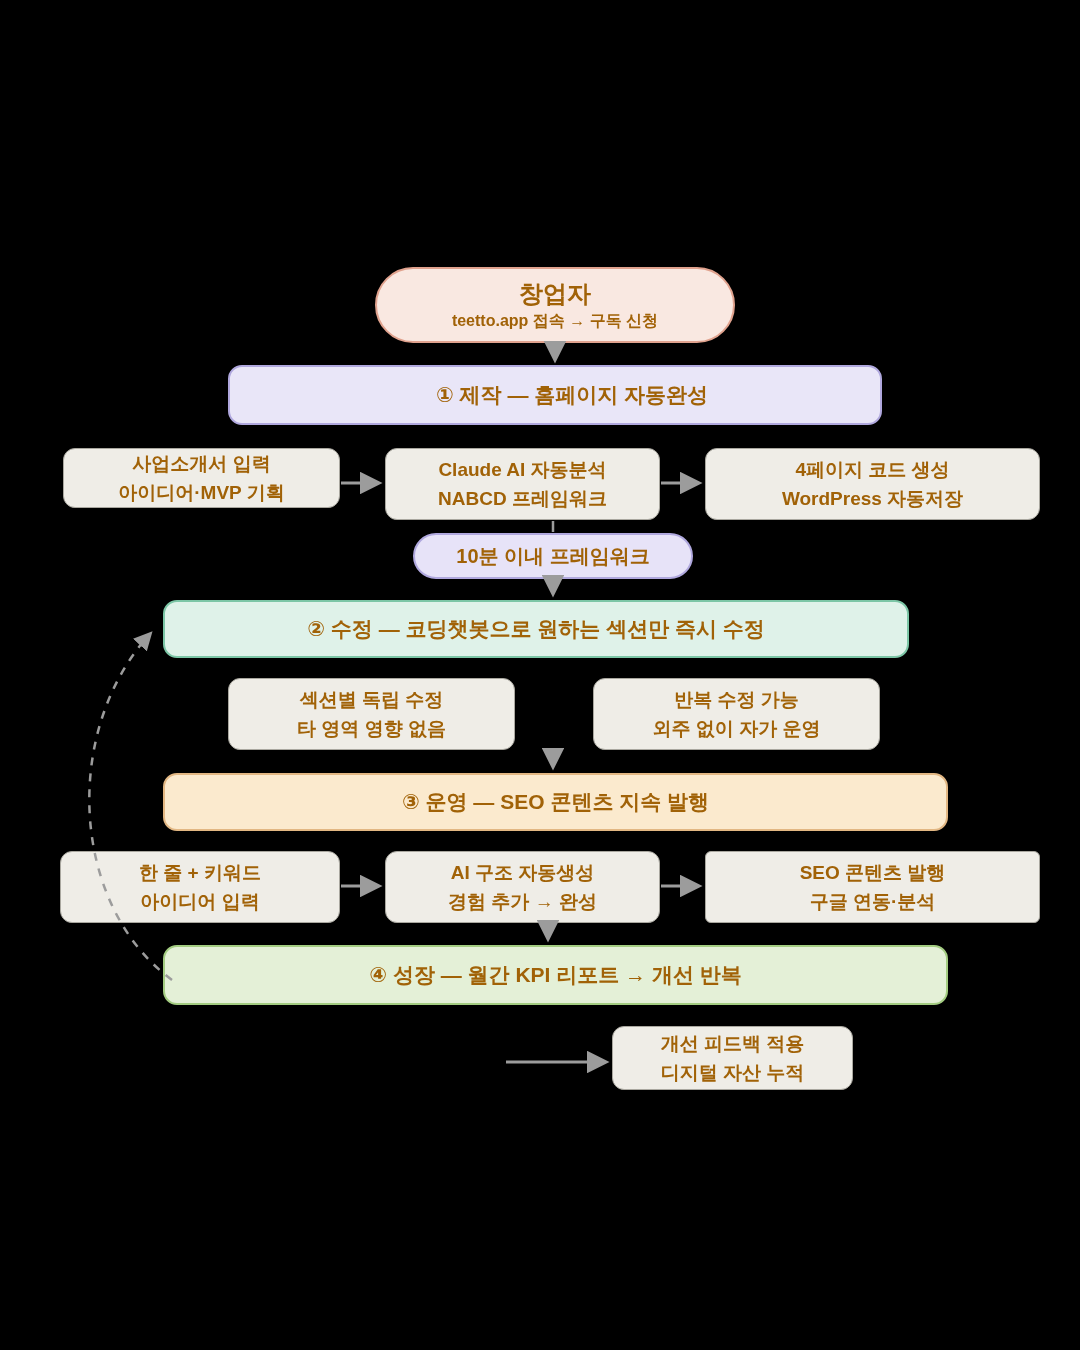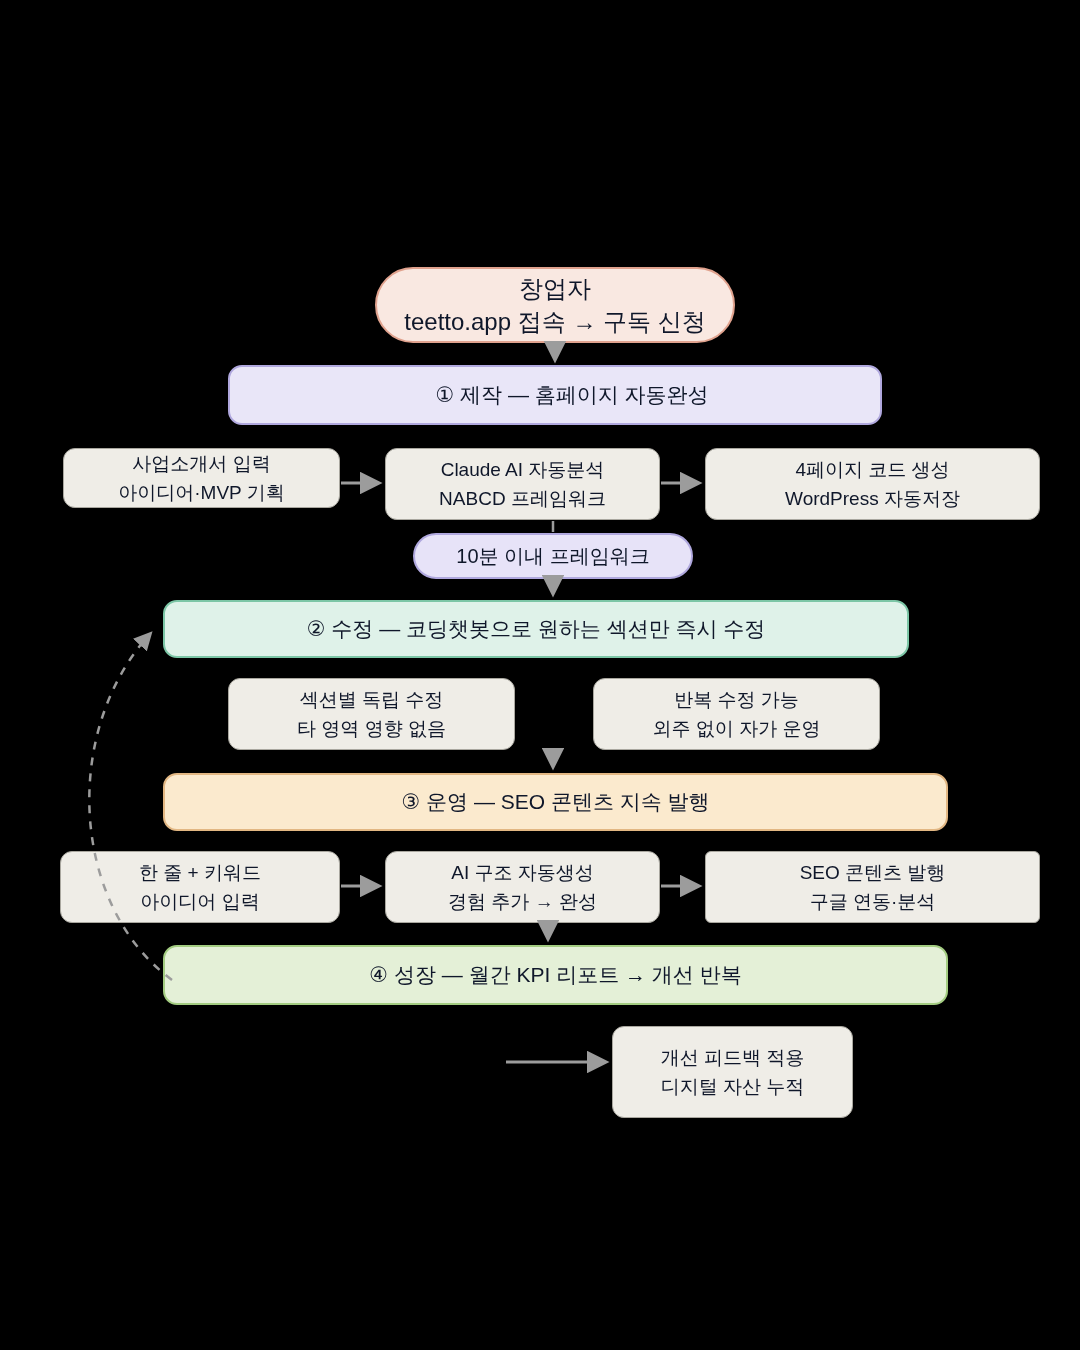--- a/index.html
+++ b/index.html
@@ -3,28 +3,28 @@
 <meta charset="utf-8">
 <style>
   html,body{margin:0;padding:0;background:#000;}
   .canvas{
     position:relative;width:1080px;height:1350px;background:#000000;
     font-family:"Liberation Sans","DejaVu Sans",sans-serif;overflow:hidden;
   }
   .node{
     position:absolute;box-sizing:border-box;display:flex;flex-direction:column;
     align-items:center;justify-content:center;text-align:center;
-    color:#0f172a;font-weight:normal;
+    color:#a16207;font-weight:bold;
   }
   .founder{
     background:#f9e8e1;border:2.5px solid #e0a28e;border-radius:40px;
     box-shadow:0 3px 5px rgba(0,0,0,0.55);
   }
   .founder .t1{font-size:24px;line-height:1.35;}
-  .founder .t2{font-size:24px;line-height:1.3;text-align:center;}
+  .founder .t2{font-size:16px;line-height:1.3;text-align:center;}
   .banner{
     border-radius:14px;border:2px solid;font-size:21px;
     box-shadow:0 3px 5px rgba(0,0,0,0.55);
   }
   .banner.s1{background:#e9e6f8;border-color:#b0a8de;}
   .banner.s2{background:#dff2e9;border-color:#7cc6a6;}
   .banner.s3{background:#fbeace;border-color:#e2b783;}
   .banner.s4{background:#e4f0d7;border-color:#a3cc81;}
   .badge{
     background:#e7e3f8;border:2px solid #b0a8de;border-radius:24px;font-size:20px;
@@ -95,21 +95,21 @@
   </div>
   <div class="node item" style="left:705px;top:851px;width:335px;height:72px;border-radius:6px;">
     <span>SEO 콘텐츠 발행</span>
     <span>구글 연동·분석</span>
   </div>
 
   <div class="node banner s4" style="left:163px;top:945px;width:785px;height:60px;">
     <span>④ 성장 — 월간 KPI 리포트 → 개선 반복</span>
   </div>
 
-  <div class="node item" style="left:612px;top:1026px;width:241px;height:92px;">
+  <div class="node item" style="left:612px;top:1026px;width:241px;height:64px;">
     <span>개선 피드백 적용</span>
     <span>디지털 자산 누적</span>
   </div>
 
   <svg class="arrows" width="1080" height="1350" viewBox="0 0 1080 1350">
     <defs>
       <marker id="ah" viewBox="0 0 10 10" refX="8" refY="5" markerWidth="7.5" markerHeight="7.5" orient="auto-start-reverse">
         <path d="M0,0 L10,5 L0,10 z" fill="#9c9c9c"></path>
       </marker>
     </defs>

